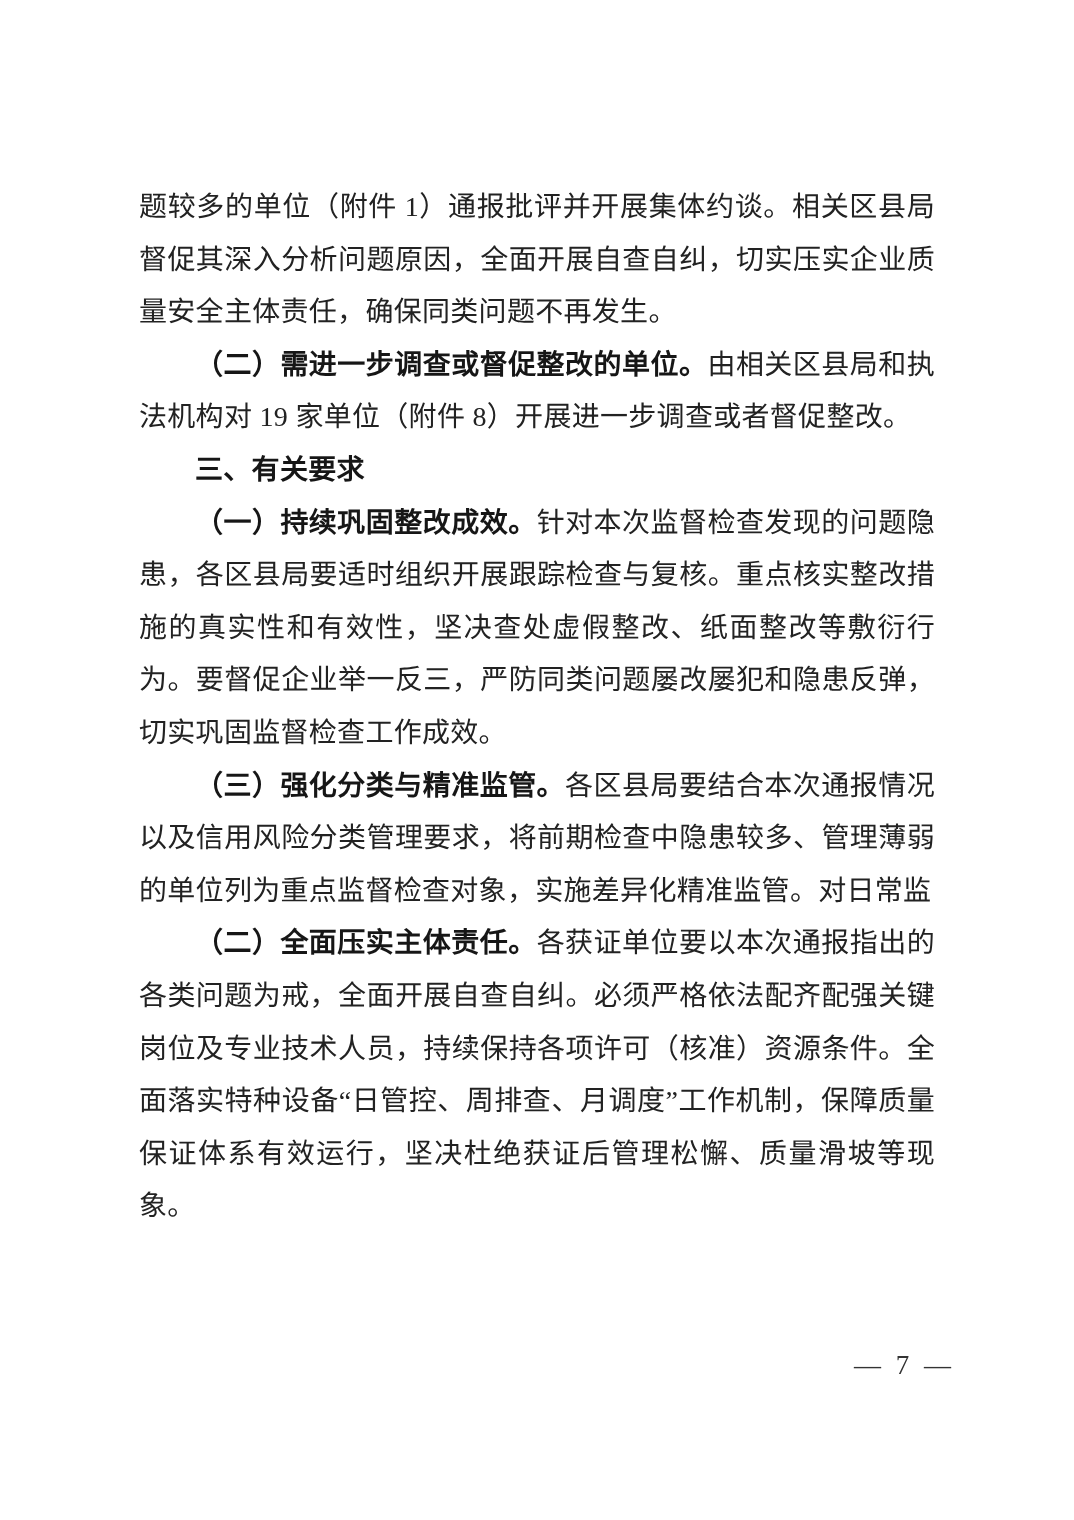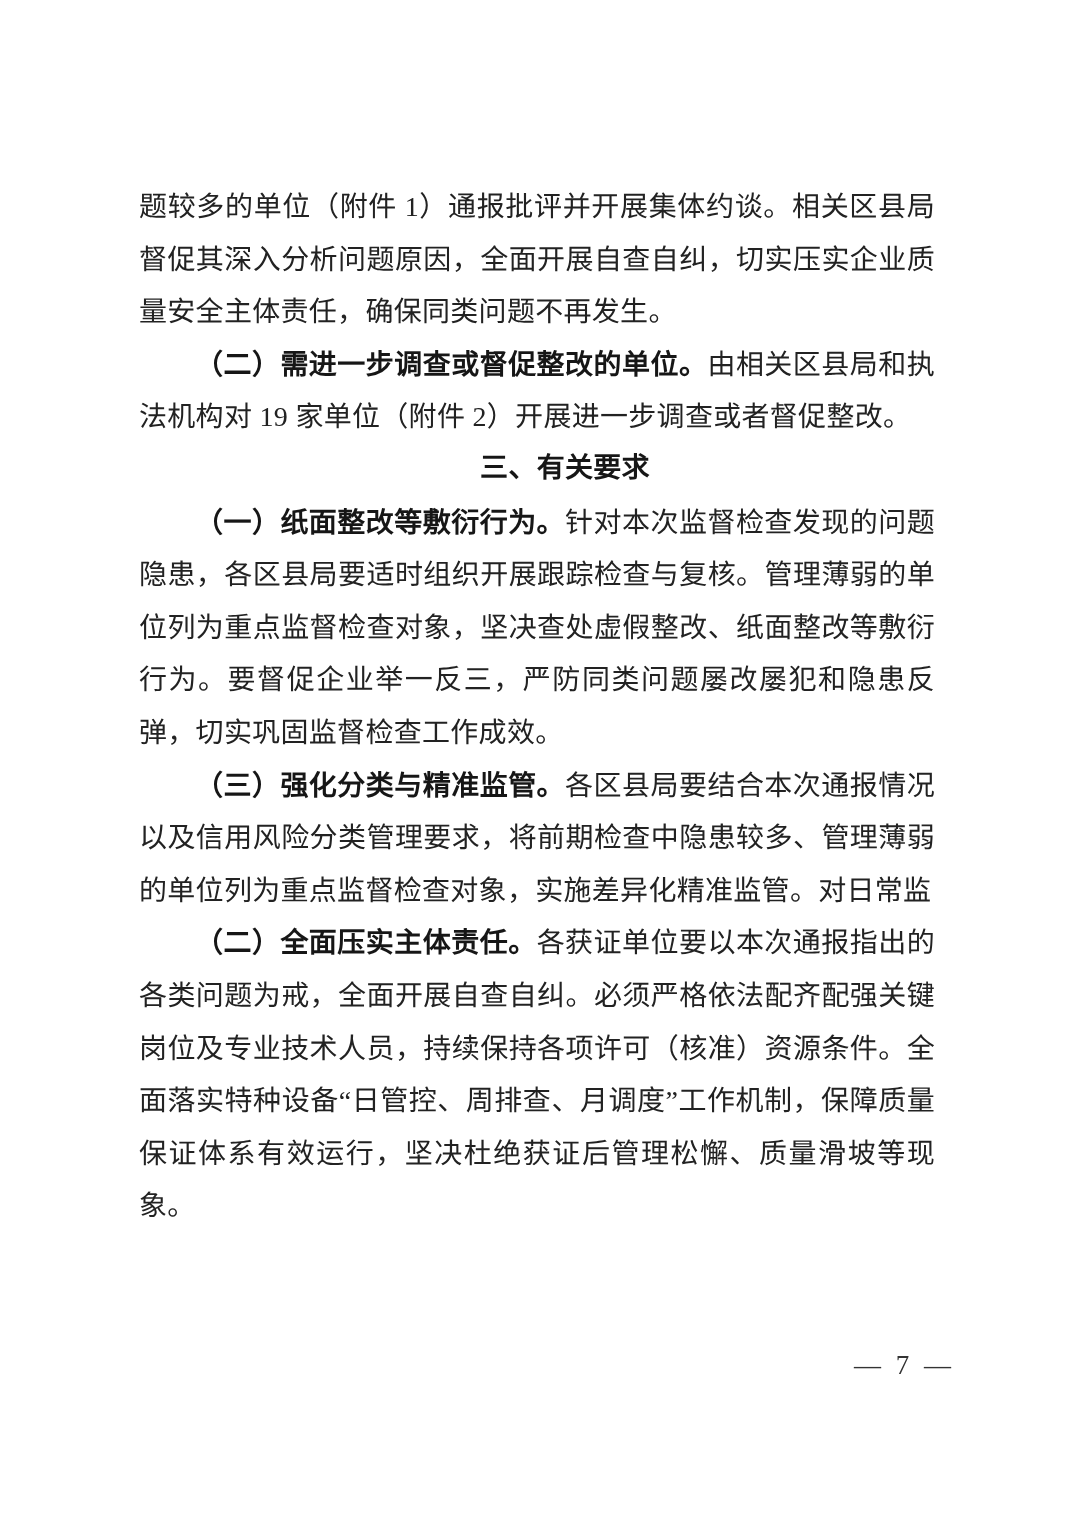--- a/index.html
+++ b/index.html
@@ -36,24 +36,24 @@
     line-height: 52.6px;
     color: #222222;
     letter-spacing: 0.3px;
     text-align: justify;
     text-justify: inter-ideograph;
   }
   .para.indent {
     text-indent: 2em;
   }
   .para.heading {
-    font-family: Liberation Mono, monospace;
+    font-family: Liberation Sans, sans-serif;
     font-weight: 700;
     color: #111111;
-    text-align: center;
+    text-align: left;
   }
   .seg.bold {
     font-weight: 700;
     color: #161616;
     margin-top: 41px;
   }
   .page-number {
     position: absolute;
     top: 1349px;
     right: 137px;
@@ -63,20 +63,20 @@
     letter-spacing: 4px;
     font-family: "Liberation Serif", "DejaVu Serif", serif;
   }
 </style>
 </head>
 <body>
 
 <div class="page">
   <main class="content" id="doc-body">
       <p class="para"><span class="seg">题较多的单位（附件 1）通报批评并开展集体约谈。相关区县局督促其深入分析问题原因，全面开展自查自纠，切实压实企业质量安全主体责任，确保同类问题不再发生。</span></p>
-      <p class="para indent"><span class="seg bold">（二）需进一步调查或督促整改的单位。</span><span class="seg">由相关区县局和执法机构对 19 家单位（附件 2）开展进一步调查或者督促整改。</span></p>
+      <p class="para indent"><span class="seg bold">（二）需进一步调查或督促整改的单位。</span><span class="seg">由相关区县局和执法机构对 19 家单位（附件 8）开展进一步调查或者督促整改。</span></p>
       <p class="para heading indent"><span class="seg bold">三、有关要求</span></p>
-      <p class="para indent"><span class="seg bold">（一）纸面整改等敷衍行为。</span><span class="seg">针对本次监督检查发现的问题隐患，各区县局要适时组织开展跟踪检查与复核。管理薄弱的单位列为重点监督检查对象，坚决查处虚假整改、纸面整改等敷衍行为。要督促企业举一反三，严防同类问题屡改屡犯和隐患反弹，切实巩固监督检查工作成效。</span></p>
+      <p class="para indent"><span class="seg bold">（一）持续巩固整改成效。</span><span class="seg">针对本次监督检查发现的问题隐患，各区县局要适时组织开展跟踪检查与复核。重点核实整改措施的真实性和有效性，坚决查处虚假整改、纸面整改等敷衍行为。要督促企业举一反三，严防同类问题屡改屡犯和隐患反弹，切实巩固监督检查工作成效。</span></p>
       <p class="para indent"><span class="seg bold">（三）强化分类与精准监管。</span><span class="seg">各区县局要结合本次通报情况以及信用风险分类管理要求，将前期检查中隐患较多、管理薄弱的单位列为重点监督检查对象，实施差异化精准监管。对日常监</span></p>
       <p class="para indent"><span class="seg bold">（二）全面压实主体责任。</span><span class="seg">各获证单位要以本次通报指出的各类问题为戒，全面开展自查自纠。必须严格依法配齐配强关键岗位及专业技术人员，持续保持各项许可（核准）资源条件。全面落实特种设备“日管控、周排查、月调度”工作机制，保障质量保证体系有效运行，坚决杜绝获证后管理松懈、质量滑坡等现象。</span></p>
     </main>
   <div class="page-number">— 7 —</div>
 </div>
 
 </body></html>

